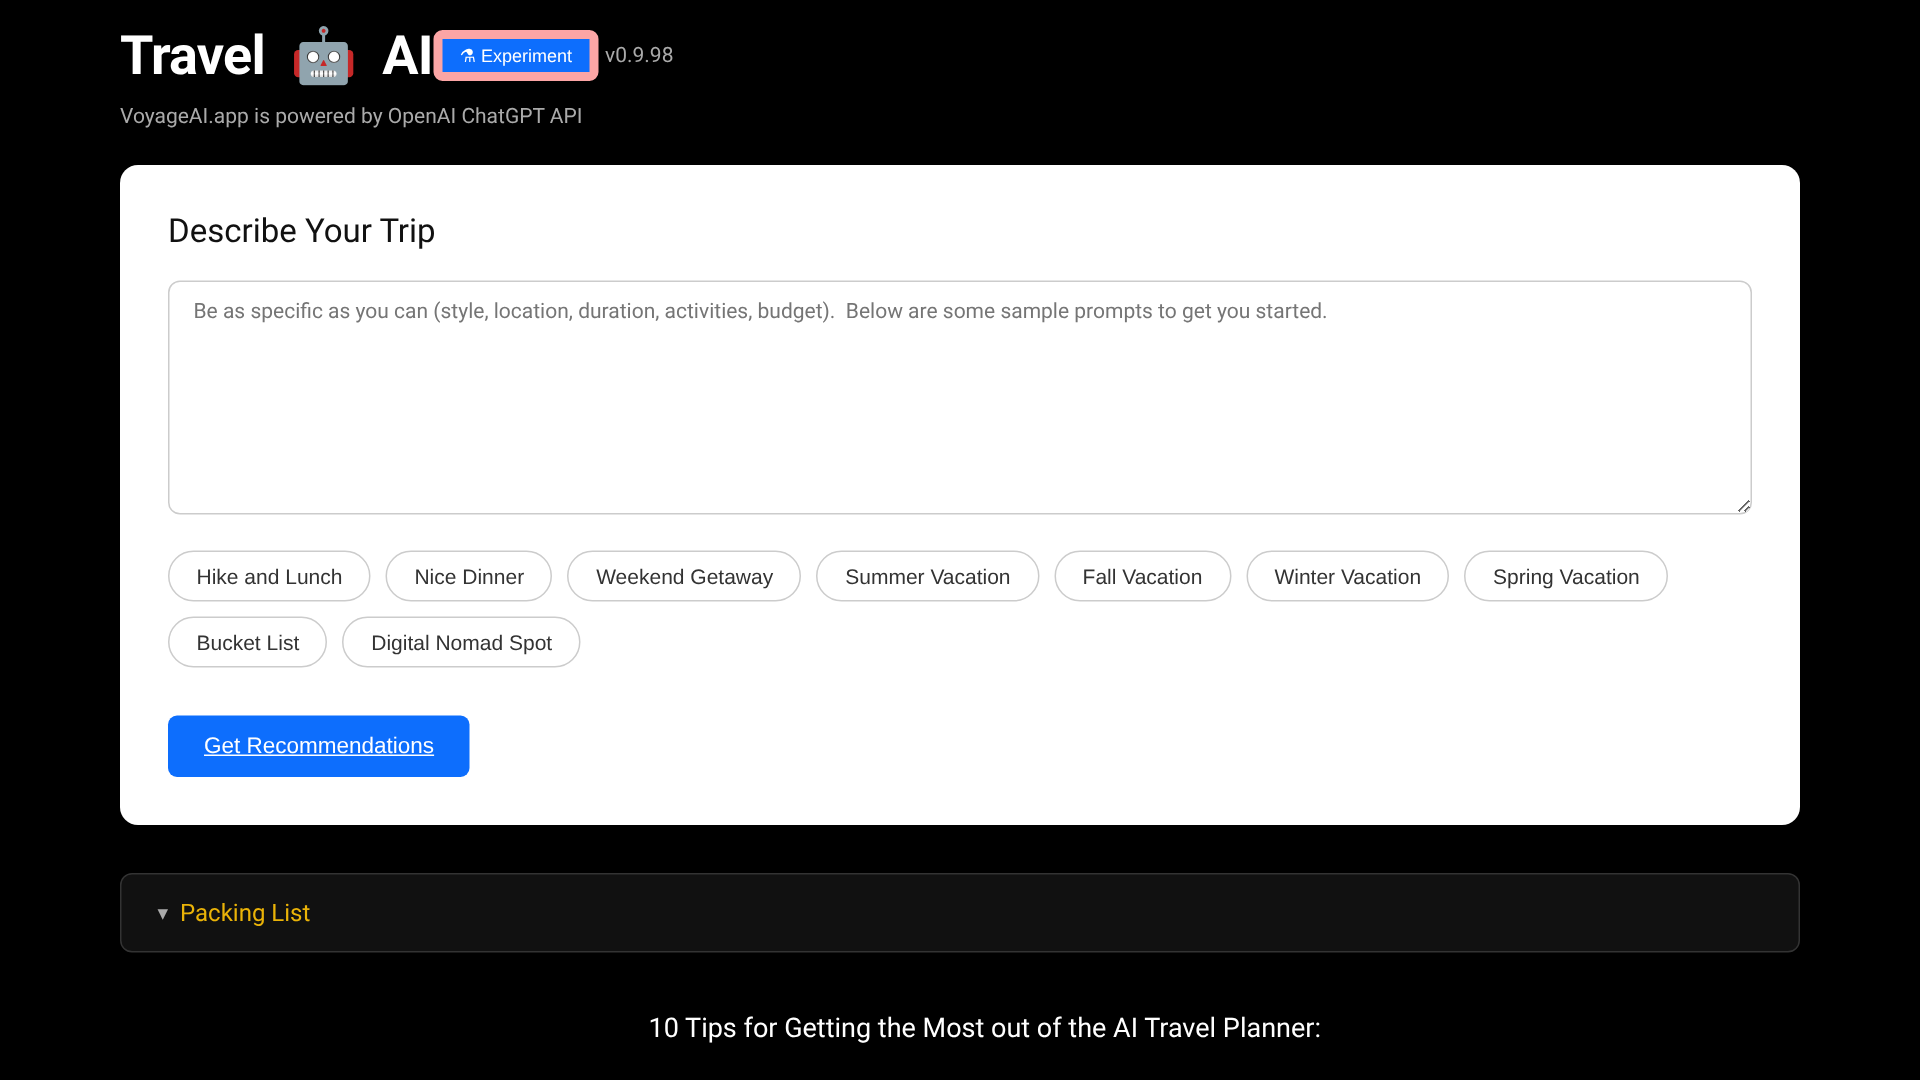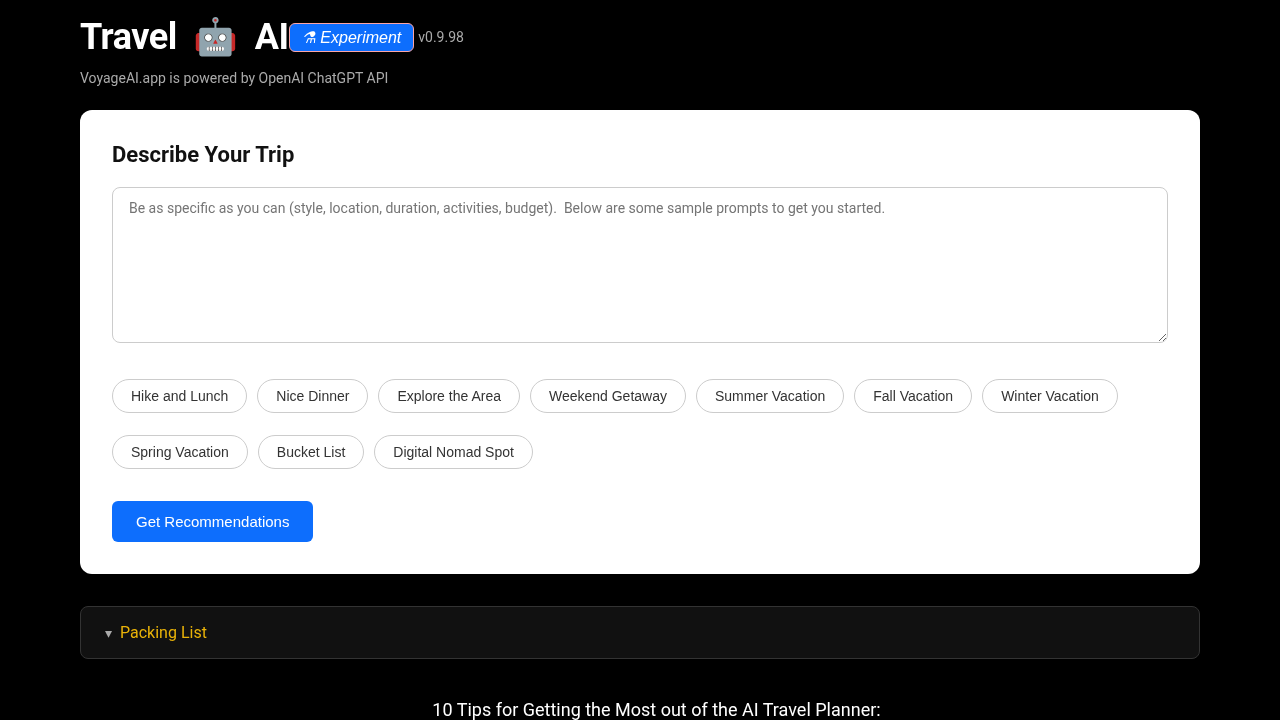--- a/index.html
+++ b/index.html
@@ -26,29 +26,28 @@
     .header-title {
       font-size: 36px;
       font-weight: 700;
       color: #fff;
       letter-spacing: -0.5px;
     }
 
     .experiment-badge {
       background-color: #0d6efd;
       color: #fff;
-      border: 1px solid #fca5a5;
+      border: 6px solid #fca5a5;
       border-radius: 6px;
       padding: 4px 12px;
-      font-size: 16px;
+      font-size: 12px;
       cursor: pointer;
       display: flex;
       align-items: center;
       gap: 6px;
-      font-style: italic;
     }
 
     .version-text {
       color: #aaa;
       font-size: 14px;
       margin-left: 4px;
     }
 
     .powered-by {
       padding: 4px 80px 24px 80px;
@@ -59,21 +58,21 @@
     .main-card {
       margin: 0 80px;
       background-color: #fff;
       border-radius: 12px;
       padding: 32px;
       color: #000;
     }
 
     .card-title {
       font-size: 22px;
-      font-weight: 700;
+      font-weight: 400;
       color: #111;
       margin-bottom: 20px;
     }
 
     .trip-textarea {
       width: 100%;
       height: 156px;
       border: 1px solid #ccc;
       border-radius: 8px;
       padding: 12px 16px;
@@ -94,32 +93,32 @@
 
     .prompt-tag {
       border: 1px solid #ccc;
       border-radius: 20px;
       padding: 8px 18px;
       font-size: 14px;
       color: #333;
       background: #fff;
       cursor: pointer;
       transition: background 0.15s;
-      margin-top: 12px;
     }
 
     .get-recommendations-btn {
       background-color: #0d6efd;
       color: #fff;
       border: none;
       border-radius: 6px;
       padding: 12px 24px;
       font-size: 15px;
       cursor: pointer;
       font-weight: 500;
+      text-decoration: underline;
     }
 
     .packing-list-section {
       margin: 32px 80px 0 80px;
       background-color: #111;
       border: 1px solid #333;
       border-radius: 8px;
       padding: 16px 24px;
       display: flex;
       align-items: center;
@@ -170,21 +169,20 @@
 
 <div class="main-card">
   <h2 class="card-title">Describe Your Trip</h2>
 
   <textarea class="trip-textarea" placeholder="Be as specific as you can (style, location, duration, activities, budget).  Below are some sample prompts to get you started." style=""></textarea>
 
   <div class="prompt-tags">
 
   <button class="prompt-tag">Hike and Lunch</button>
       <button class="prompt-tag">Nice Dinner</button>
-      <button class="prompt-tag">Explore the Area</button>
       <button class="prompt-tag">Weekend Getaway</button>
       <button class="prompt-tag">Summer Vacation</button>
       <button class="prompt-tag">Fall Vacation</button>
       <button class="prompt-tag">Winter Vacation</button>
       <button class="prompt-tag">Spring Vacation</button>
       <button class="prompt-tag">Bucket List</button>
       <button class="prompt-tag">Digital Nomad Spot</button>
     </div>
 
   <button class="get-recommendations-btn">Get Recommendations</button>

